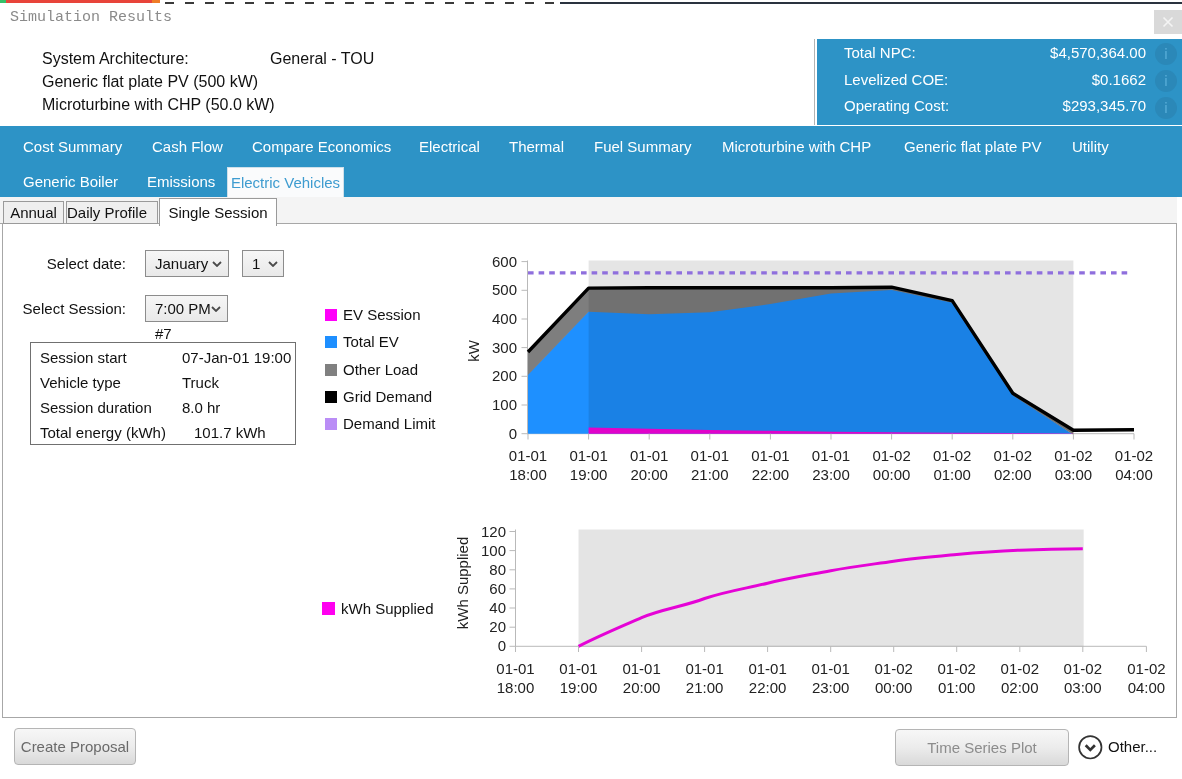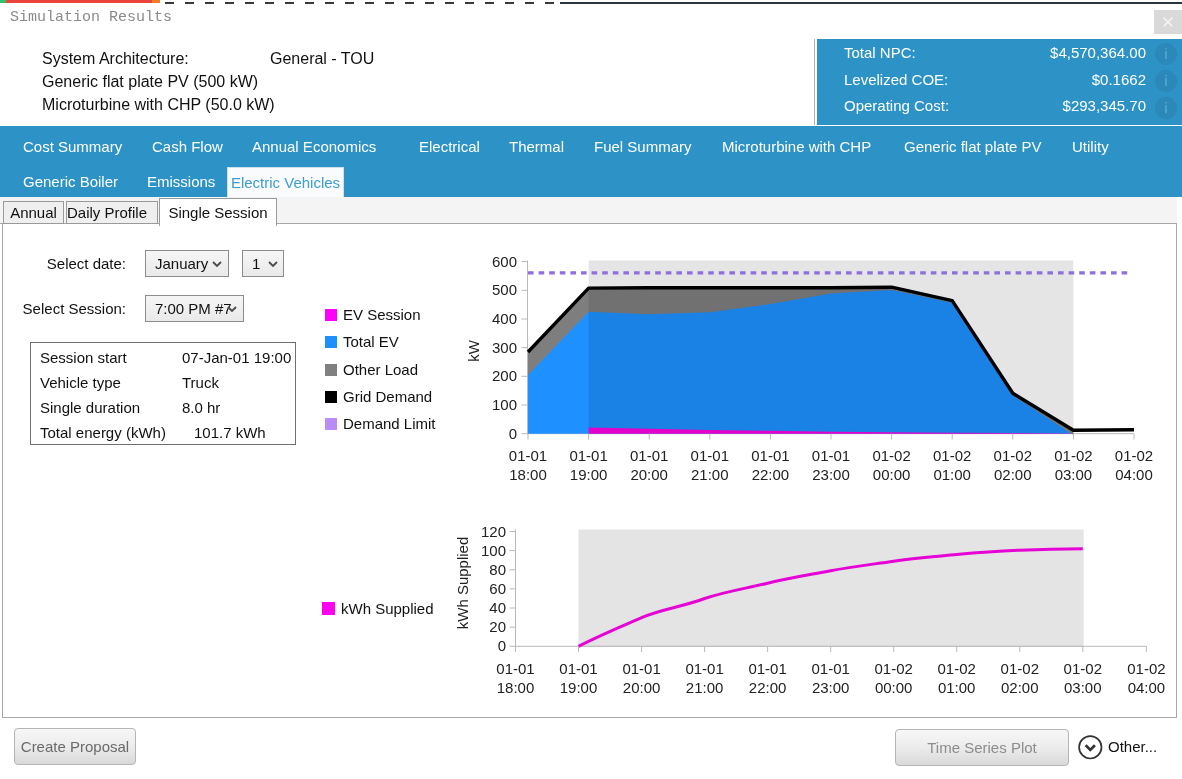--- a/index.html
+++ b/index.html
@@ -35,21 +35,21 @@
 <div class="abs" style="left:946px;top:44px;width:200px;font-size:15px;color:#fff;text-align:right;">$4,570,364.00</div>
 <div class="abs" style="left:946px;top:71px;width:200px;font-size:15px;color:#fff;text-align:right;">$0.1662</div>
 <div class="abs" style="left:946px;top:97px;width:200px;font-size:15px;color:#fff;text-align:right;">$293,345.70</div>
 <div class="abs" style="left:1155px;top:43px;width:22px;height:22px;border-radius:50%;background:#2b88b8;color:#4ba3cf;text-align:center;font-size:14px;line-height:22px;font-weight:bold;">i</div>
 <div class="abs" style="left:1155px;top:70px;width:22px;height:22px;border-radius:50%;background:#2b88b8;color:#4ba3cf;text-align:center;font-size:14px;line-height:22px;font-weight:bold;">i</div>
 <div class="abs" style="left:1155px;top:97px;width:22px;height:22px;border-radius:50%;background:#2b88b8;color:#4ba3cf;text-align:center;font-size:14px;line-height:22px;font-weight:bold;">i</div>
 
 <div class="abs" style="left:0;top:126px;width:1182px;height:71px;background:#2d93c6;"></div>
 <div class="abs" style="left:23px;top:137.5px;font-size:15px;color:#fff;">Cost Summary</div>
 <div class="abs" style="left:152px;top:137.5px;font-size:15px;color:#fff;">Cash Flow</div>
-<div class="abs" style="left:252px;top:137.5px;font-size:15px;color:#fff;">Annual Economics</div>
+<div class="abs" style="left:252px;top:137.5px;font-size:15px;color:#fff;">Compare Economics</div>
 <div class="abs" style="left:419px;top:137.5px;font-size:15px;color:#fff;">Electrical</div>
 <div class="abs" style="left:509px;top:137.5px;font-size:15px;color:#fff;">Thermal</div>
 <div class="abs" style="left:594px;top:137.5px;font-size:15px;color:#fff;">Fuel Summary</div>
 <div class="abs" style="left:722px;top:137.5px;font-size:15px;color:#fff;">Microturbine with CHP</div>
 <div class="abs" style="left:904px;top:137.5px;font-size:15px;color:#fff;">Generic flat plate PV</div>
 <div class="abs" style="left:1072px;top:137.5px;font-size:15px;color:#fff;">Utility</div>
 <div class="abs" style="left:23px;top:172.5px;font-size:15px;color:#fff;">Generic Boiler</div>
 <div class="abs" style="left:147px;top:172.5px;font-size:15px;color:#fff;">Emissions</div>
 
 <div class="abs" style="left:227px;top:167px;width:117px;height:30px;background:#fafbfc;border:1px solid #cfe0ea;border-bottom:none;text-align:center;font-size:15px;color:#3e9cd0;line-height:29px;">Electric Vehicles</div>
@@ -67,30 +67,30 @@
 <div class="abs" style="left:159px;top:197.5px;width:118px;height:28.5px;background:#fff;border:1px solid #9a9a9a;border-bottom:none;font-size:15px;color:#111;text-align:center;line-height:27px;">Single Session</div>
 
 <div class="abs" style="left:0px;top:255px;width:126px;font-size:15px;color:#111;text-align:right;padding-left:24px;">Select date:</div>
 <div class="abs" style="left:145px;top:250px;width:84px;height:27px;background:linear-gradient(#f6f6f6,#e9e9e9);border:1px solid #8c8c8c;font-size:15px;color:#111;line-height:25px;padding-left:9px;">January<svg style="position:absolute;right:6px;top:10px;" width="10" height="6" viewBox="0 0 10 6">
       <polyline points="1,1 5,5 9,1" fill="none" stroke="#4a4a4a" stroke-width="1.8"></polyline>
     </svg></div>
 <div class="abs" style="left:242px;top:250px;width:42px;height:27px;background:linear-gradient(#f6f6f6,#e9e9e9);border:1px solid #8c8c8c;font-size:15px;color:#111;line-height:25px;padding-left:9px;">1<svg style="position:absolute;right:5px;top:10px;" width="10" height="6" viewBox="0 0 10 6">
       <polyline points="1,1 5,5 9,1" fill="none" stroke="#4a4a4a" stroke-width="1.8"></polyline>
     </svg></div>
 <div class="abs" style="left:0px;top:300px;width:126px;font-size:15px;color:#111;text-align:right;">Select Session:</div>
-<div class="abs" style="left:145px;top:295px;width:99px;height:27px;background:linear-gradient(#f6f6f6,#e9e9e9);border:1px solid #8c8c8c;font-size:15px;color:#111;line-height:25px;padding-left:9px;">7:00 PM #7<svg style="position:absolute;right:6px;top:10px;" width="10" height="6" viewBox="0 0 10 6">
+<div class="abs" style="left:145px;top:295px;width:83px;height:27px;background:linear-gradient(#f6f6f6,#e9e9e9);border:1px solid #8c8c8c;font-size:15px;color:#111;line-height:25px;padding-left:9px;">7:00 PM #7<svg style="position:absolute;right:6px;top:10px;" width="10" height="6" viewBox="0 0 10 6">
       <polyline points="1,1 5,5 9,1" fill="none" stroke="#4a4a4a" stroke-width="1.8"></polyline>
     </svg></div>
 
 <div class="abs" style="left:30px;top:342px;width:266px;height:103px;border:1px solid #707070;"></div>
 <div class="abs" style="left:40px;top:349px;font-size:15px;color:#111;">Session start</div>
 <div class="abs" style="left:182px;top:349px;font-size:15px;color:#111;">07-Jan-01 19:00</div>
 <div class="abs" style="left:40px;top:374px;font-size:15px;color:#111;">Vehicle type</div>
 <div class="abs" style="left:182px;top:374px;font-size:15px;color:#111;">Truck</div>
-<div class="abs" style="left:40px;top:399px;font-size:15px;color:#111;">Single duration</div>
+<div class="abs" style="left:40px;top:399px;font-size:15px;color:#111;">Session duration</div>
 <div class="abs" style="left:182px;top:399px;font-size:15px;color:#111;">8.0 hr</div>
 <div class="abs" style="left:40px;top:424px;font-size:15px;color:#111;">Total energy (kWh)</div>
 <div class="abs" style="left:182px;top:424px;font-size:15px;color:#111;margin-left:12px;">101.7 kWh</div>
 
 <div class="abs" style="left:325px;top:309px;width:12px;height:12px;background:#ff00fa;"></div>
 <div class="abs" style="left:343px;top:306px;font-size:15px;color:#111;">EV Session</div>
 <div class="abs" style="left:325px;top:336px;width:12px;height:12px;background:#1e8fff;"></div>
 <div class="abs" style="left:343px;top:333px;font-size:15px;color:#111;">Total EV</div>
 <div class="abs" style="left:325px;top:363.5px;width:12px;height:12px;background:#808080;"></div>
 <div class="abs" style="left:343px;top:361px;font-size:15px;color:#111;">Other Load</div>

